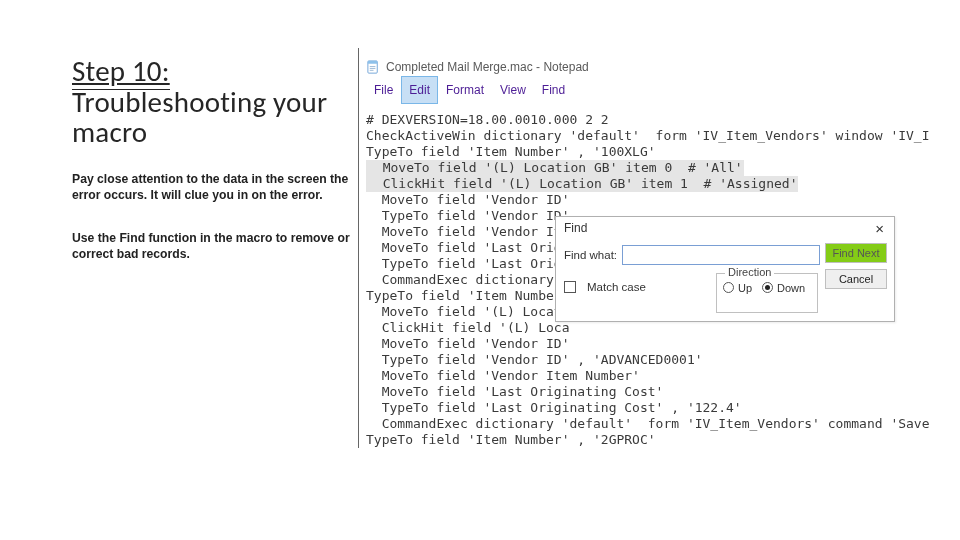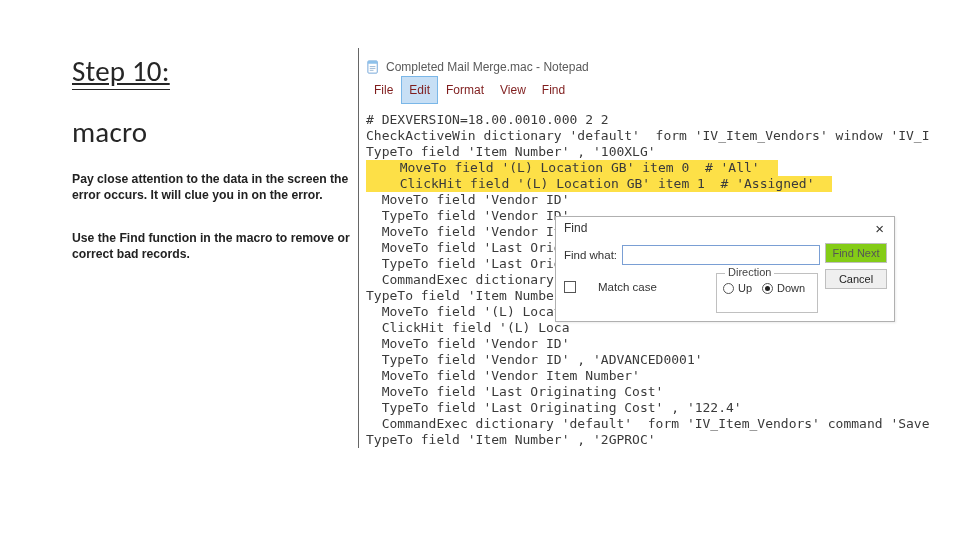--- a/index.html
+++ b/index.html
@@ -13,57 +13,57 @@
   .divider { position: absolute; left: 358px; top: 48px; width: 1px; height: 400px; background: #666; }
 
   .right { position: absolute; left: 366px; top: 56px; width: 590px; }
 
   
   .npad-title { display: flex; align-items: center; height: 22px; font-size: 12px; color: #5a5a5a; }
   .npad-title .icon { width: 15px; height: 15px; margin-right: 5px; display: inline-flex; align-items: center; justify-content: center; }
   .npad-title .icon svg { width: 15px; height: 15px; }
 
   
-  .menubar { display: flex; align-items: center; height: 20px; margin-top: 2px; font-size: 12px; color: #7f1d1d; }
+  .menubar { display: flex; align-items: center; height: 20px; margin-top: 2px; font-size: 12px; color: #4c1d95; }
   .menubar .mi { padding: 2px 8px; cursor: default; }
   .menubar .mi.sel { background: #c7dff5; border: 1px solid #7ab7e8; padding: 6px 7px; }
 
   
   .code { margin-top: 12px; font-family: Consolas, "Lucida Console", monospace; font-size: 13px; line-height: 16px; color: #3a3a3a; white-space: pre; position: relative; }
-  .code .hl { background: #fde047; display: inline-block; padding: 0 18px; }
+  .code .hl { background: #e5e5e5; display: inline-block; padding: 0 1px; }
 
   
   .find { position: absolute; left: 555px; top: 216px; width: 340px; height: 106px; background: #fff; border: 1px solid #b0b0b0; box-shadow: 1px 1px 2px rgba(0,0,0,0.08); font-size: 11.5px; color: #333; }
   .find .titlebar { display: flex; align-items: center; justify-content: space-between; height: 22px; padding: 0 6px 0 8px; font-size: 12px; }
   .find .close { font-size: 15px; line-height: 1; cursor: default; padding: 0 4px; }
   .find .body { position: relative; padding: 6px 8px 8px 8px; }
   .find .row1 { display: flex; align-items: center; }
   .find .lbl { width: 58px; }
   .find .txt { flex: 0 0 198px; height: 20px; border: 1px solid #7a9fd4; background: #fff; padding: 0 4px; font-size: 12px; }
   .find .btncol { position: absolute; right: 7px; top: 4px; display: flex; flex-direction: column; gap: 6px; }
   .find .btn { width: 62px; height: 20px; font-size: 11px; background: #84cc16; border: 1px solid #bfbfbf; color: #555; display: flex; align-items: center; justify-content: center; cursor: default; }
   .find .btn.cancel { color: #222; background: #efefef; }
   .find .lower { display: flex; align-items: center; margin-top: 16px; }
-  .find .chk { display: flex; align-items: center; gap: 22px; }
+  .find .chk { display: flex; align-items: center; gap: 11px; }
   .find .chk .box { width: 12px; height: 12px; border: 1px solid #555; background: #fff; }
   .find .dir { position: absolute; left: 160px; top: 34px; width: 102px; height: 40px; border: 1px solid #c0c0c0; padding: 8px 6px 4px 6px; }
   .find .dir .legend { position: absolute; top: -8px; left: 8px; background: #fff; padding: 0 3px; font-size: 11px; color: #444; }
   .find .radios { display: flex; gap: 10px; font-size: 11px; align-items: center; }
   .find .radio { width: 11px; height: 11px; border: 1px solid #555; border-radius: 50%; display: inline-flex; align-items: center; justify-content: center; }
   .find .radio.sel::after { content: ""; width: 5px; height: 5px; background: #222; border-radius: 50%; }
-  .find .rlbl { display: inline-flex; align-items: center; gap: 4px; }
+  .find .rlbl { display: inline-flex; align-items: flex-start; gap: 4px; }
 </style>
 </head>
 <body>
 
 <div class="slide">
   <div class="left-col">
     <div class="step-title">
       <span class="underline">Step 10:</span><br>
-      <br>
+      <span>Troubleshooting your</span><br>
       <span>macro</span>
     </div>
     <p class="para1">Pay close attention to the data in the screen the error occurs. It will clue you in on the error.</p>
     <p class="para2">Use the Find function in the macro to remove or correct bad records.</p>
   </div>
 
   <div class="divider"></div>
 
   <div class="right">
     <div class="npad-title">

